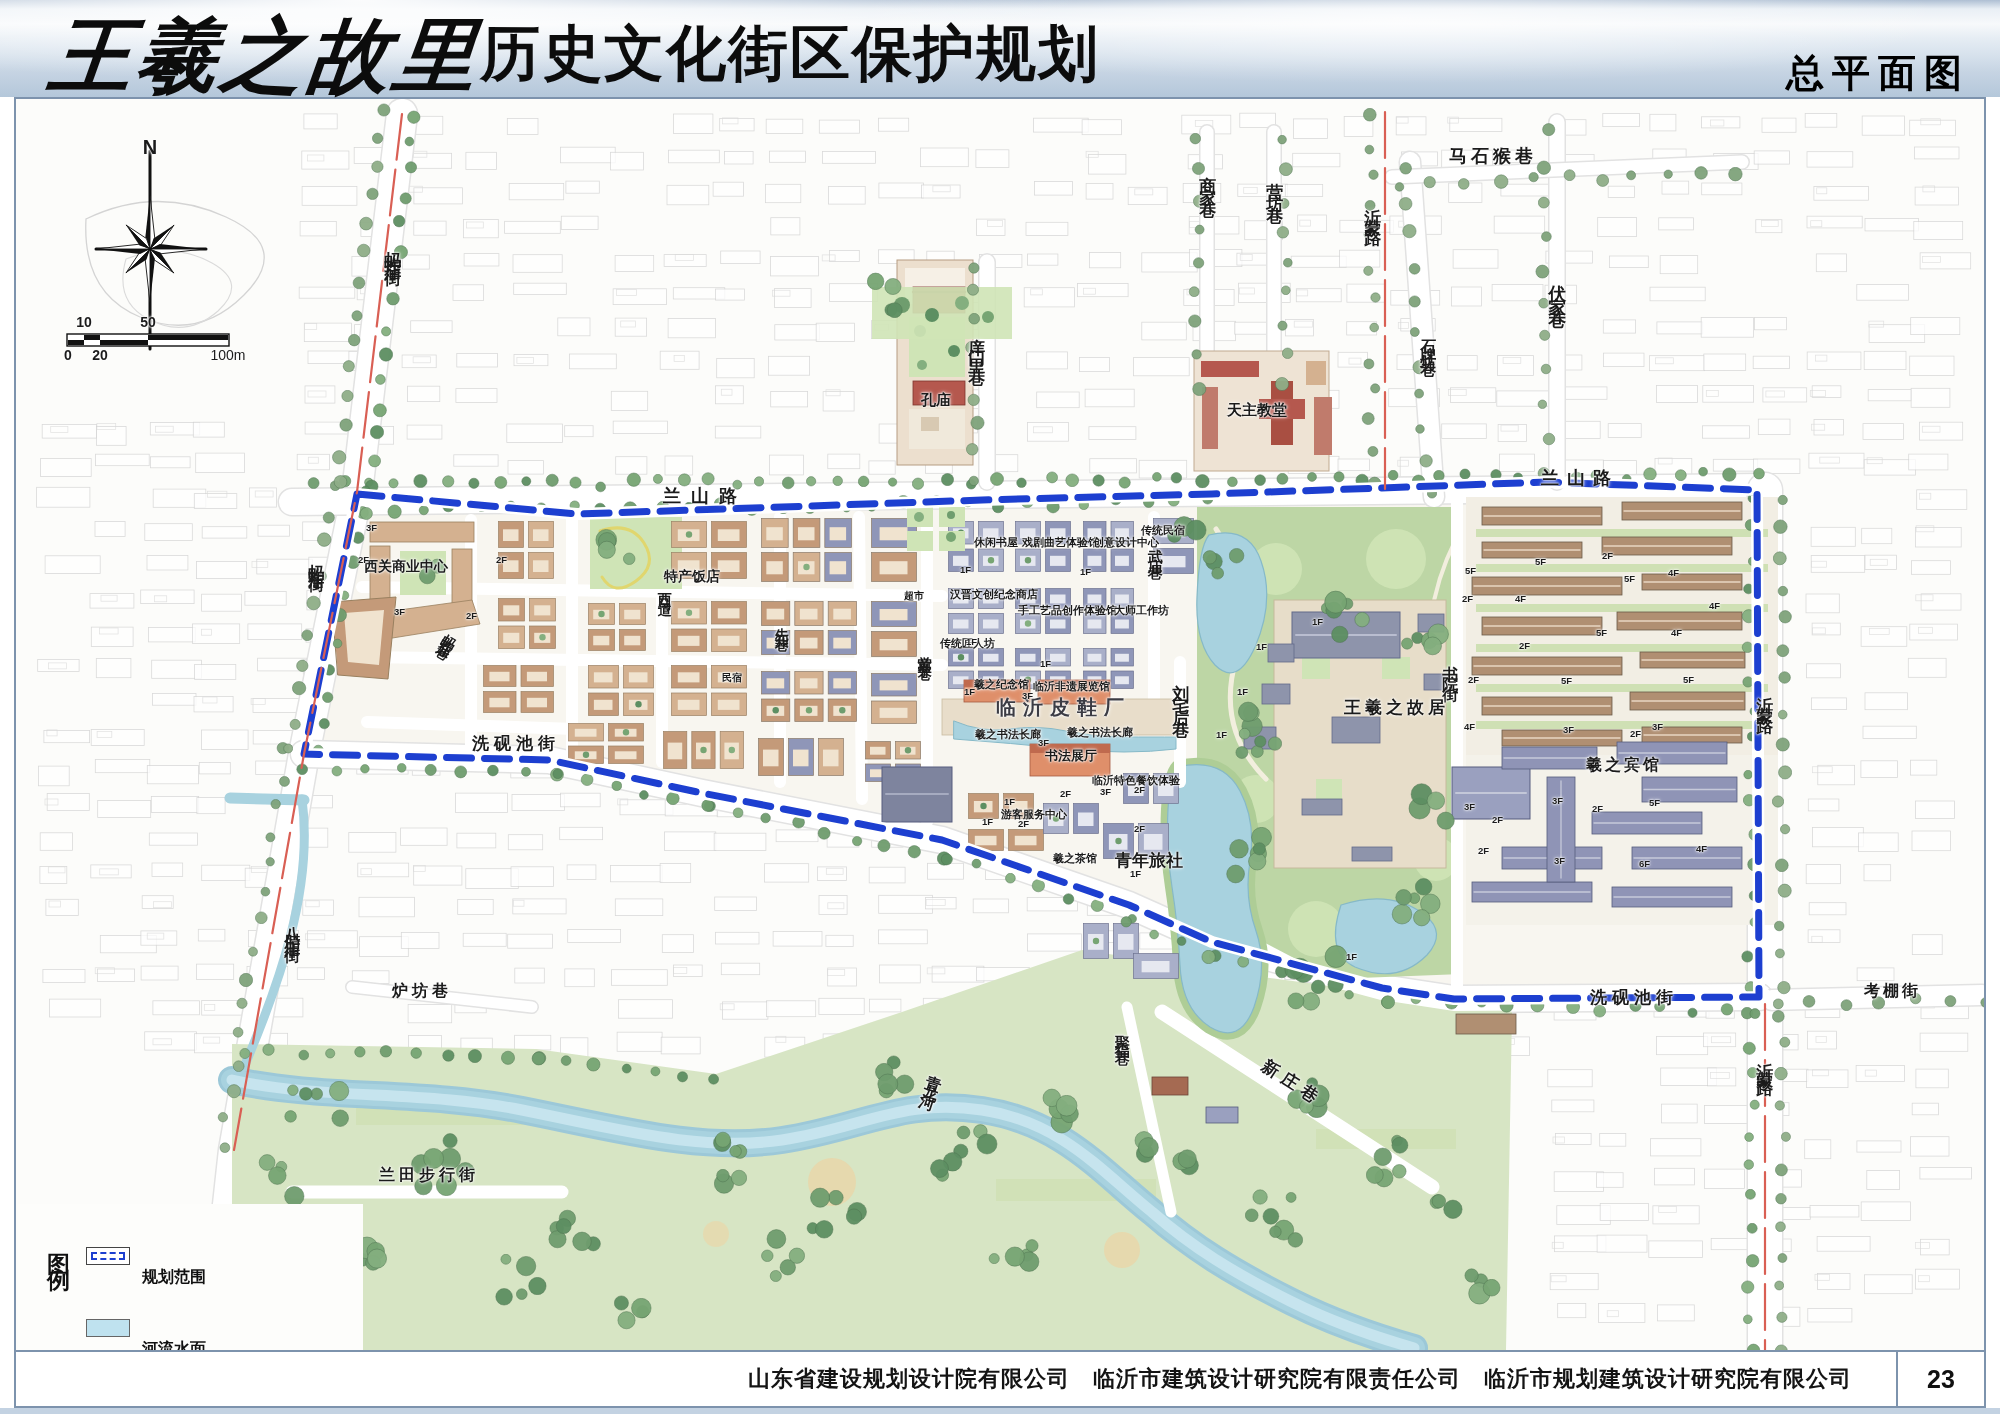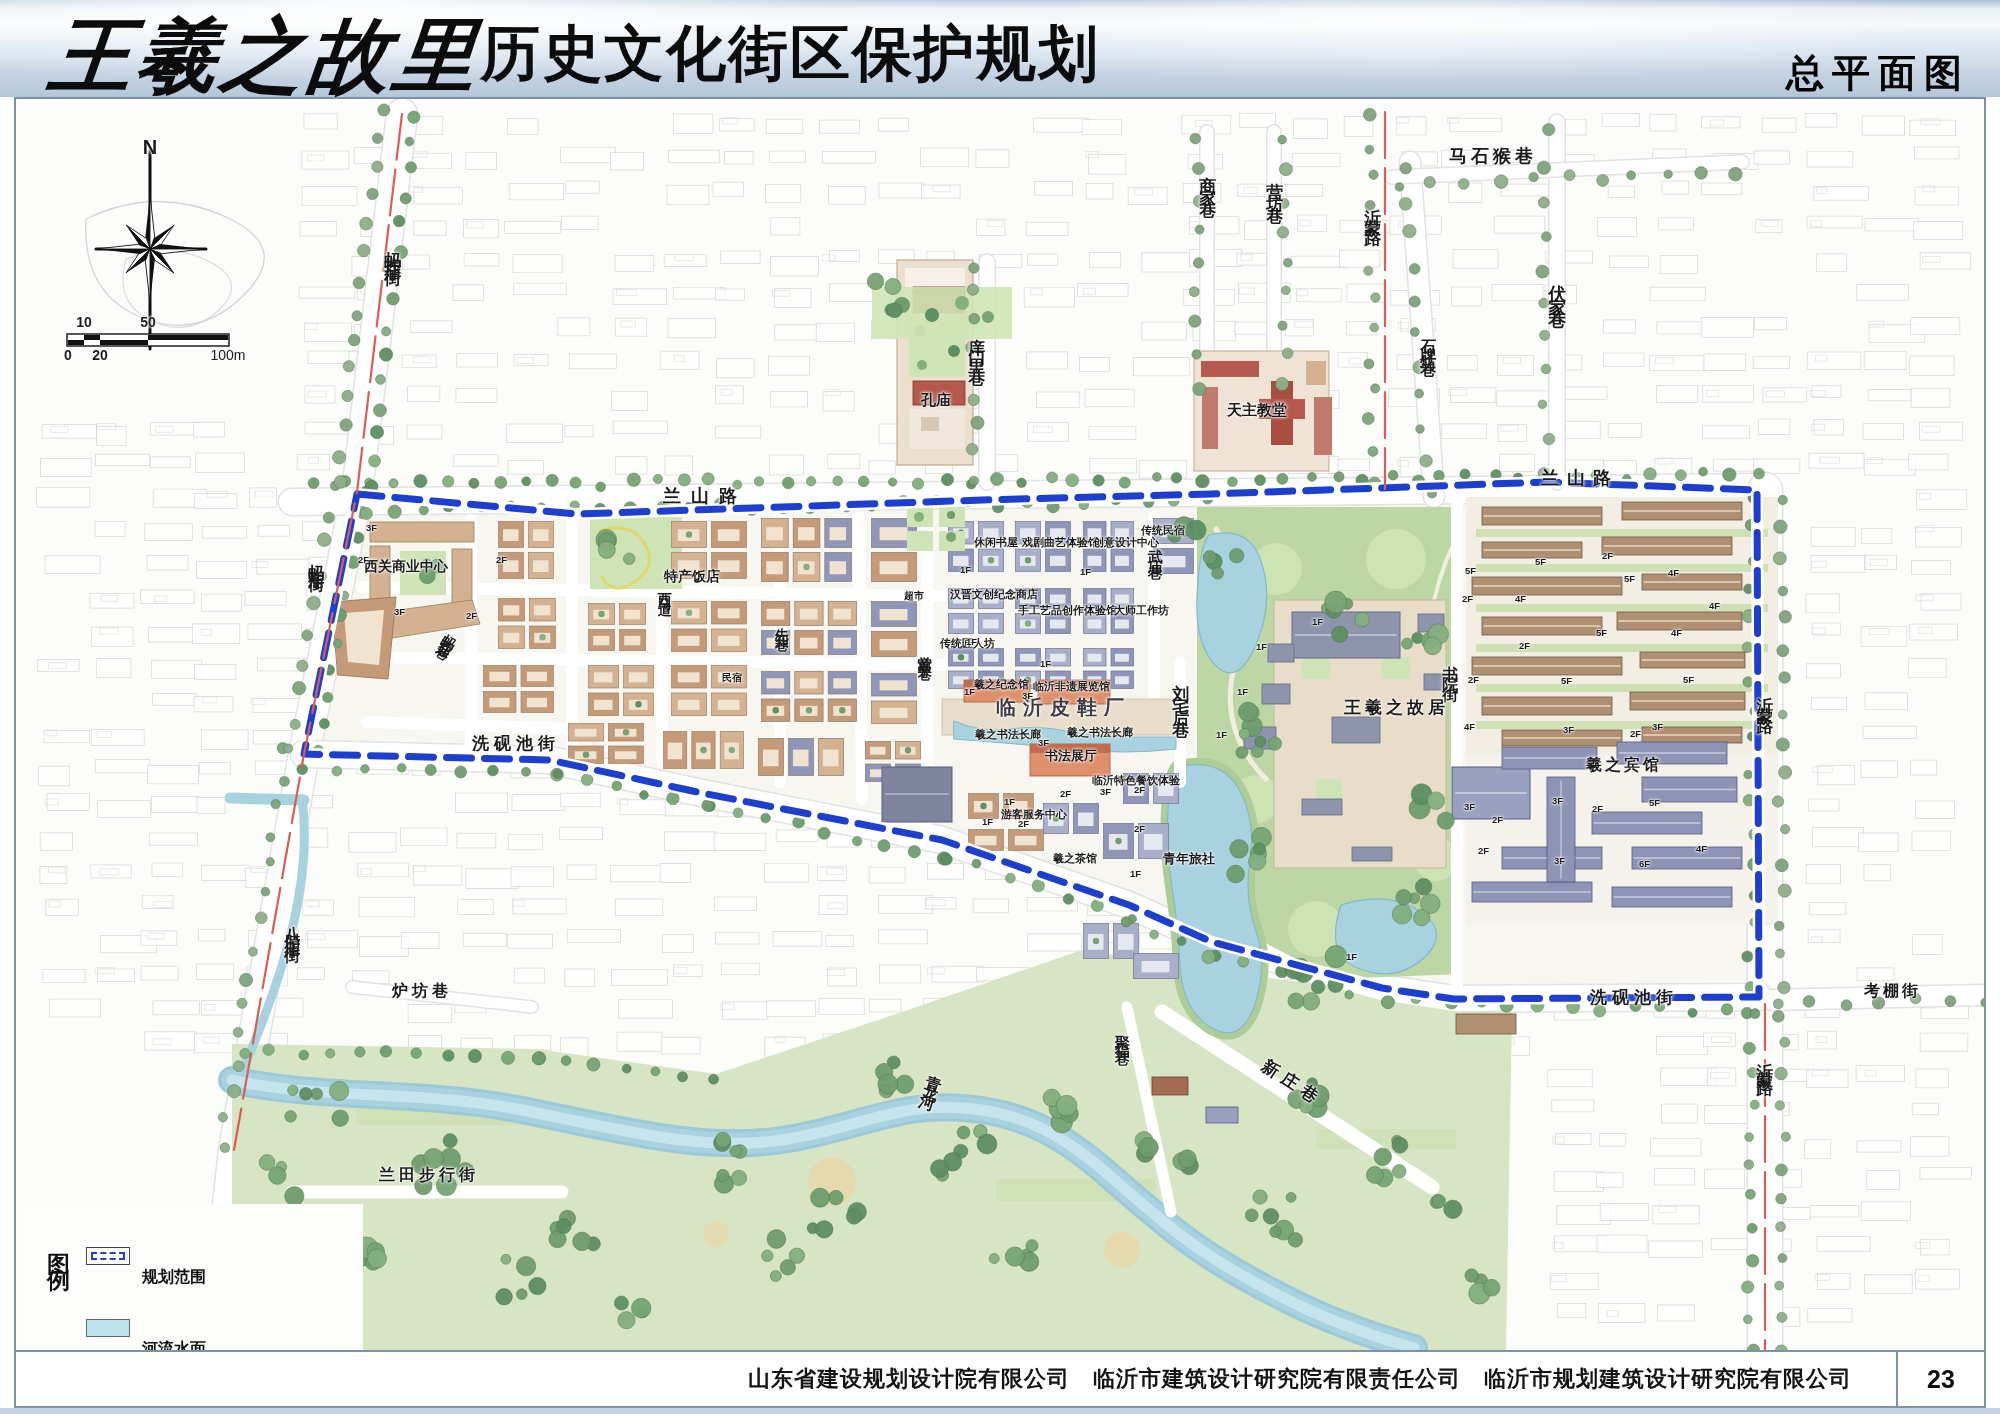--- a/index.html
+++ b/index.html
@@ -1828,21 +1828,21 @@
         <div class="lbl" style="left: 924px; top: 539px; font-size: 11px; font-weight: 600;">传统匠人坊</div>
         <div class="lbl" style="left: 958px; top: 580px; font-size: 11px; font-weight: 700;">羲之纪念馆</div>
         <div class="lbl" style="left: 1017px; top: 582px; font-size: 11px; font-weight: 700;">临沂非遗展览馆</div>
         <div class="lbl" style="left: 980px; top: 598px; font-size: 20px; font-weight: 800; letter-spacing: 7px; color: rgb(60, 60, 68);">临沂皮鞋厂</div>
         <div class="lbl" style="left: 959px; top: 630px; font-size: 11px; font-weight: 700;">羲之书法长廊</div>
         <div class="lbl" style="left: 1051px; top: 628px; font-size: 11px; font-weight: 700;">羲之书法长廊</div>
         <div class="lbl" style="left: 1029px; top: 650px; font-size: 13px; font-weight: 700;">书法展厅</div>
         <div class="lbl" style="left: 1076px; top: 676px; font-size: 11px; font-weight: 600;">临沂特色餐饮体验</div>
         <div class="lbl" style="left: 985px; top: 710px; font-size: 11px; font-weight: 600;">游客服务中心</div>
         <div class="lbl" style="left: 1037px; top: 736px; font-size: 11px; font-weight: 600; margin-top: 18px;">羲之茶馆</div>
-        <div class="lbl" style="left: 1147px; top: 753px; font-size: 13px; font-weight: 600; font-family: Liberation Serif, serif;">青年旅社</div>
+        <div class="lbl" style="left: 1099px; top: 753px; font-size: 17px; font-weight: 600; font-family: Liberation Serif, serif;">青年旅社</div>
         <div class="lbl" style="left: 350px; top: 424px; font-size: 9.5px; font-weight: 700;">3F</div>
         <div class="lbl" style="left: 342px; top: 456px; font-size: 9.5px; font-weight: 700;">2F</div>
         <div class="lbl" style="left: 480px; top: 456px; font-size: 9.5px; font-weight: 700;">2F</div>
         <div class="lbl" style="left: 378px; top: 508px; font-size: 9.5px; font-weight: 700;">3F</div>
         <div class="lbl" style="left: 450px; top: 512px; font-size: 9.5px; font-weight: 700;">2F</div>
         <div class="lbl" style="left: 944px; top: 466px; font-size: 9.5px; font-weight: 700;">1F</div>
         <div class="lbl" style="left: 1064px; top: 468px; font-size: 9.5px; font-weight: 700;">1F</div>
         <div class="lbl" style="left: 950px; top: 538px; font-size: 9.5px; font-weight: 700;">1F</div>
         <div class="lbl" style="left: 1024px; top: 560px; font-size: 9.5px; font-weight: 700;">1F</div>
         <div class="lbl" style="left: 948px; top: 588px; font-size: 9.5px; font-weight: 700;">1F</div>

